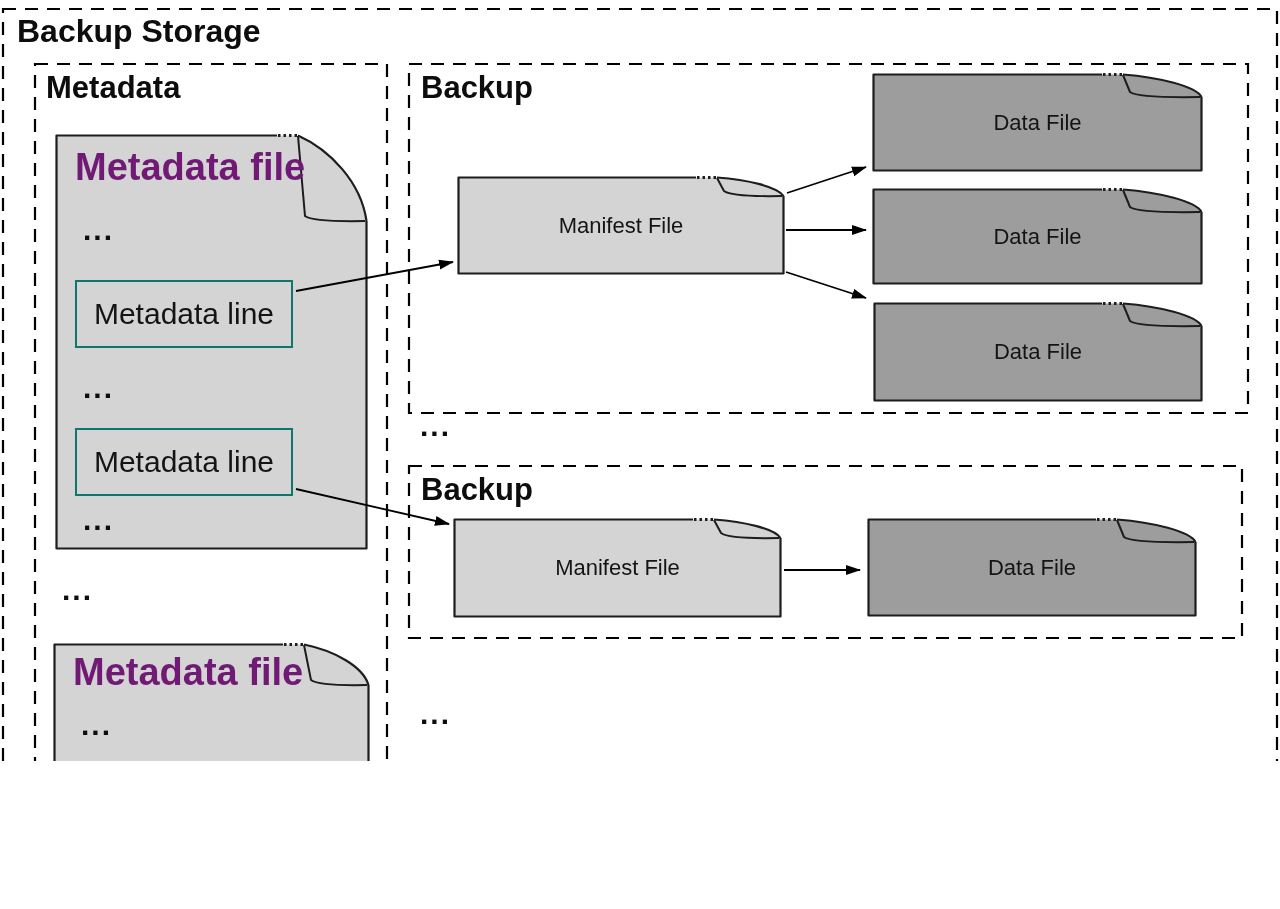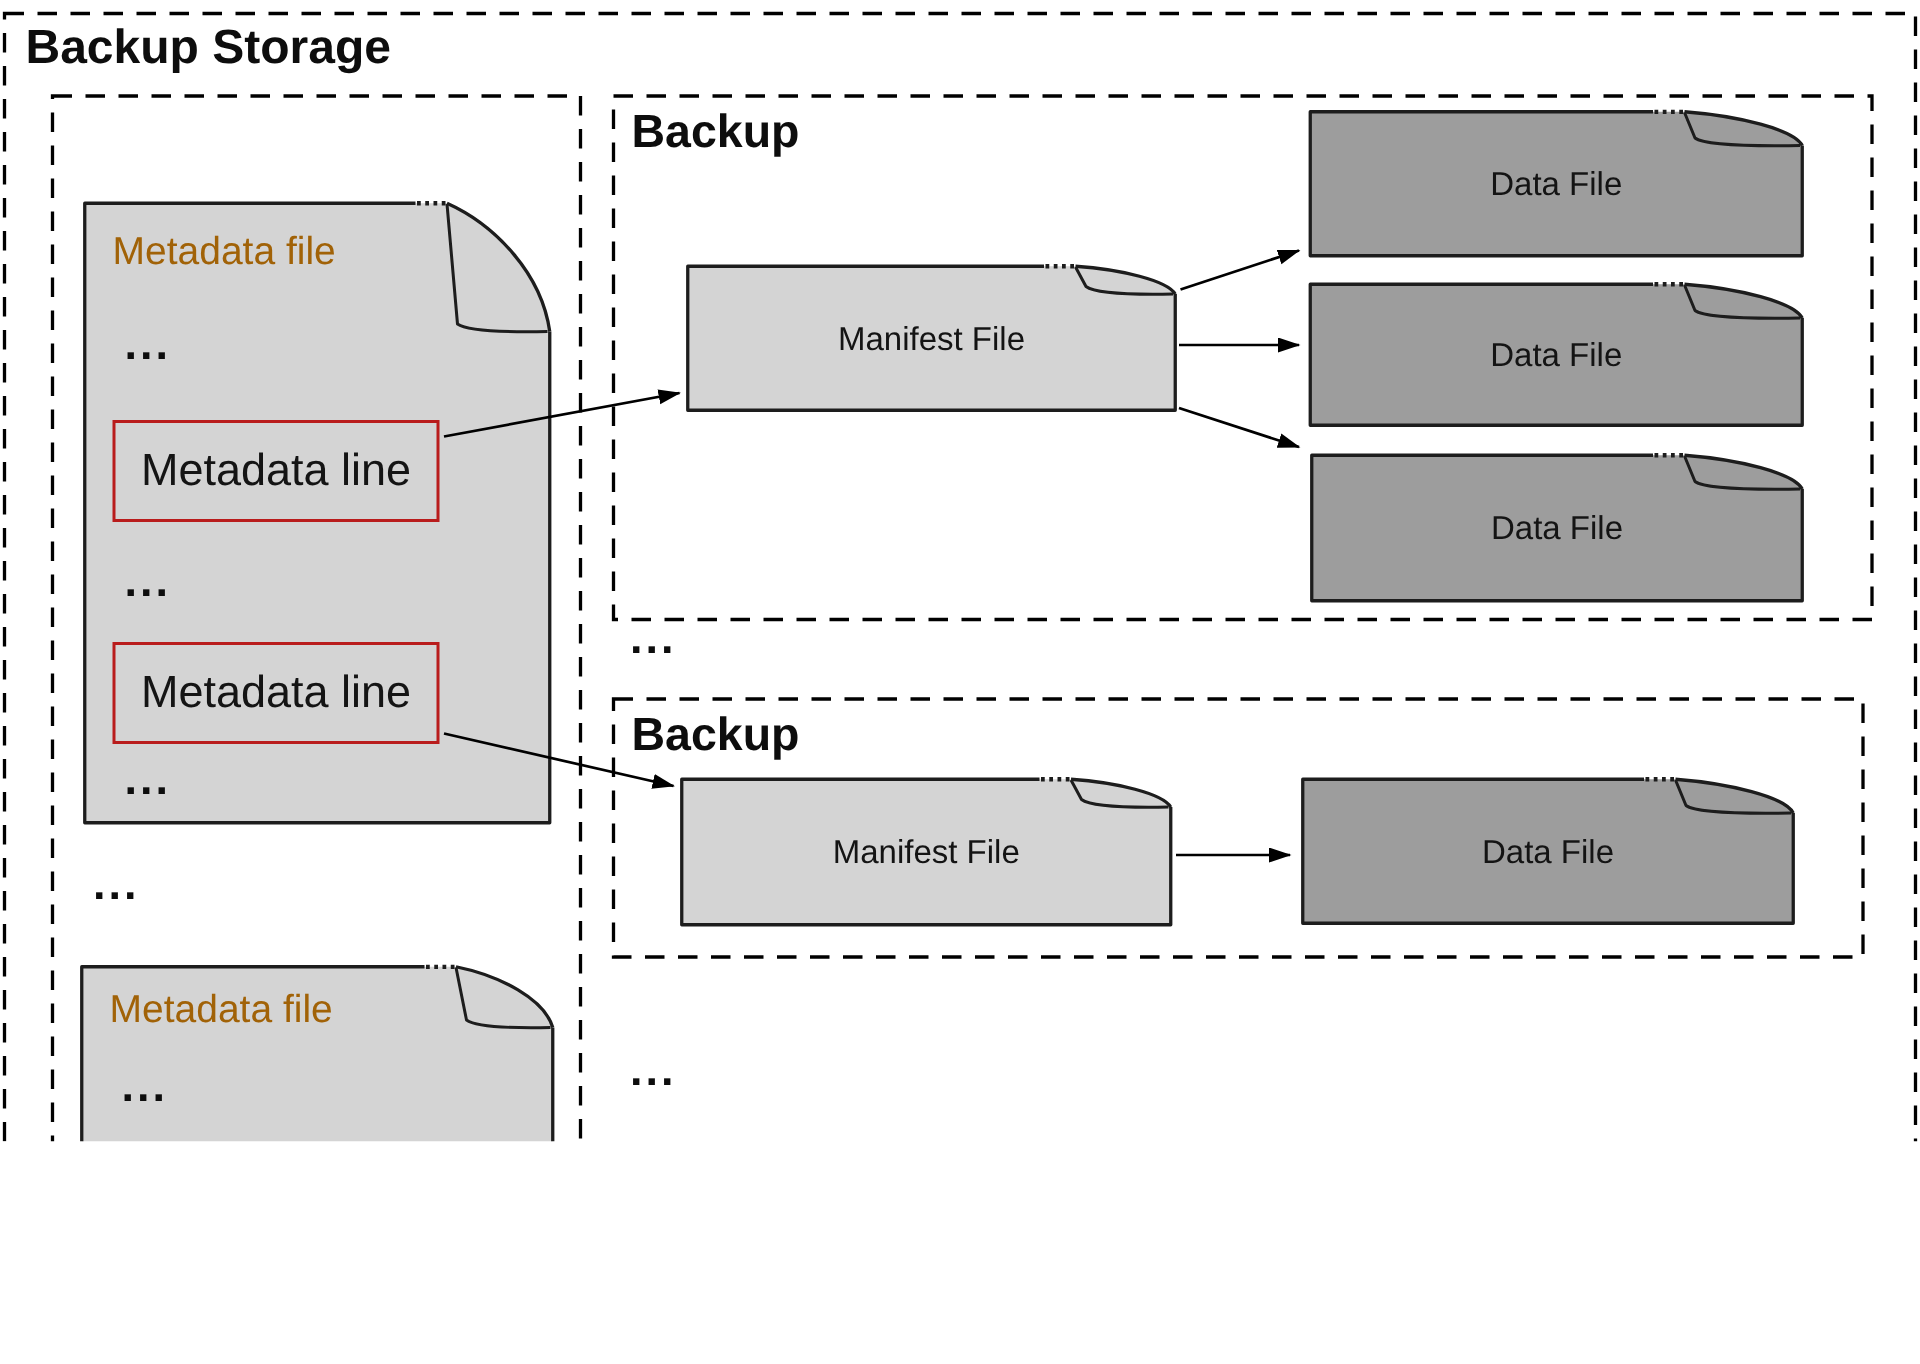--- a/index.html
+++ b/index.html
@@ -7,49 +7,50 @@
     position:relative;width:1280px;height:761px;background:#ffffff;
     font-family:"Liberation Sans", sans-serif;overflow:hidden;color:#111;
   }
   .layer{position:absolute;left:0;top:0;width:1280px;height:909px;pointer-events:none;}
   .group-label{
     position:absolute;font-weight:bold;font-size:31px;line-height:36px;color:#0d0d0d;white-space:nowrap;
   }
   .doc{position:absolute;}
   .doc > svg{position:absolute;left:0;top:0;}
   .doc-title{
-    position:absolute;font-weight:normal;font-size:26px;line-height:36px;color:#a16207;white-space:nowrap;
+    position:absolute;font-weight:bold;font-size:38px;line-height:36px;color:#701a75;white-space:nowrap;
   }
   .doc-center{
     position:absolute;left:0;top:0;right:0;bottom:0;
     display:flex;align-items:center;justify-content:center;
     font-size:22px;color:#141414;white-space:nowrap;
   }
   .ellipsis{
     position:absolute;font-weight:bold;font-size:30px;line-height:36px;letter-spacing:2px;color:#0d0d0d;
   }
   .line-box{
-    position:absolute;width:218px;height:68px;border:2px solid #b91c1c;box-sizing:border-box;
+    position:absolute;width:218px;height:68px;border:2px solid #0f766e;box-sizing:border-box;
     display:flex;align-items:center;justify-content:center;
     font-size:30px;color:#141414;white-space:nowrap;background:transparent;
   }
 </style>
 </head>
 <body>
 
 <div class="canvas">
 
   <svg class="layer" viewBox="0 0 1280 909">
     <rect x="3" y="9" width="1274" height="895" fill="none" stroke="#000" stroke-width="2.2" stroke-dasharray="13,9"></rect>
     <rect x="35" y="64" width="352" height="804" fill="none" stroke="#000" stroke-width="2.2" stroke-dasharray="13,9"></rect>
     <rect x="409" y="64" width="839" height="349" fill="none" stroke="#000" stroke-width="2.2" stroke-dasharray="13,9"></rect>
     <rect x="409" y="466" width="833" height="172" fill="none" stroke="#000" stroke-width="2.2" stroke-dasharray="13,9"></rect>
   </svg>
 
   <div class="group-label" style="left:17px;top:13px;font-size:32px">Backup Storage</div>
+  <div class="group-label" style="left:46px;top:70px">Metadata</div>
   <div class="group-label" style="left:421px;top:70px">Backup</div>
   <div class="group-label" style="left:421px;top:472px">Backup</div>
 
   <div class="doc" style="left:55px;top:134px;width:313px;height:416px">
     <svg viewBox="0 0 313 416" width="313" height="416">
         <path d="M1.5,1.5 L243,1.5 C274.5,15.66 306,47.85 311.5,87 L311.5,414.5 L1.5,414.5 Z" fill="#d4d4d4" stroke="none" stroke-linejoin="round"></path>
         <path d="M222,1.5 L1.5,1.5 L1.5,414.5 L311.5,414.5 L311.5,87" fill="none" stroke="#1d1d1d" stroke-width="2.2" stroke-linejoin="round"></path>
         <path d="M223,1.5 L242,1.5" fill="none" stroke="#1d1d1d" stroke-width="3" stroke-dasharray="2.5,3" stroke-linejoin="round"></path>
         <path d="M243,1.5 C274.5,15.66 306,47.85 311.5,87" fill="none" stroke="#1d1d1d" stroke-width="2.2" stroke-linejoin="round"></path>
         <path d="M243,2 L250,82 Q258,88 310,87" fill="none" stroke="#1d1d1d" stroke-width="2" stroke-linejoin="round"></path>

